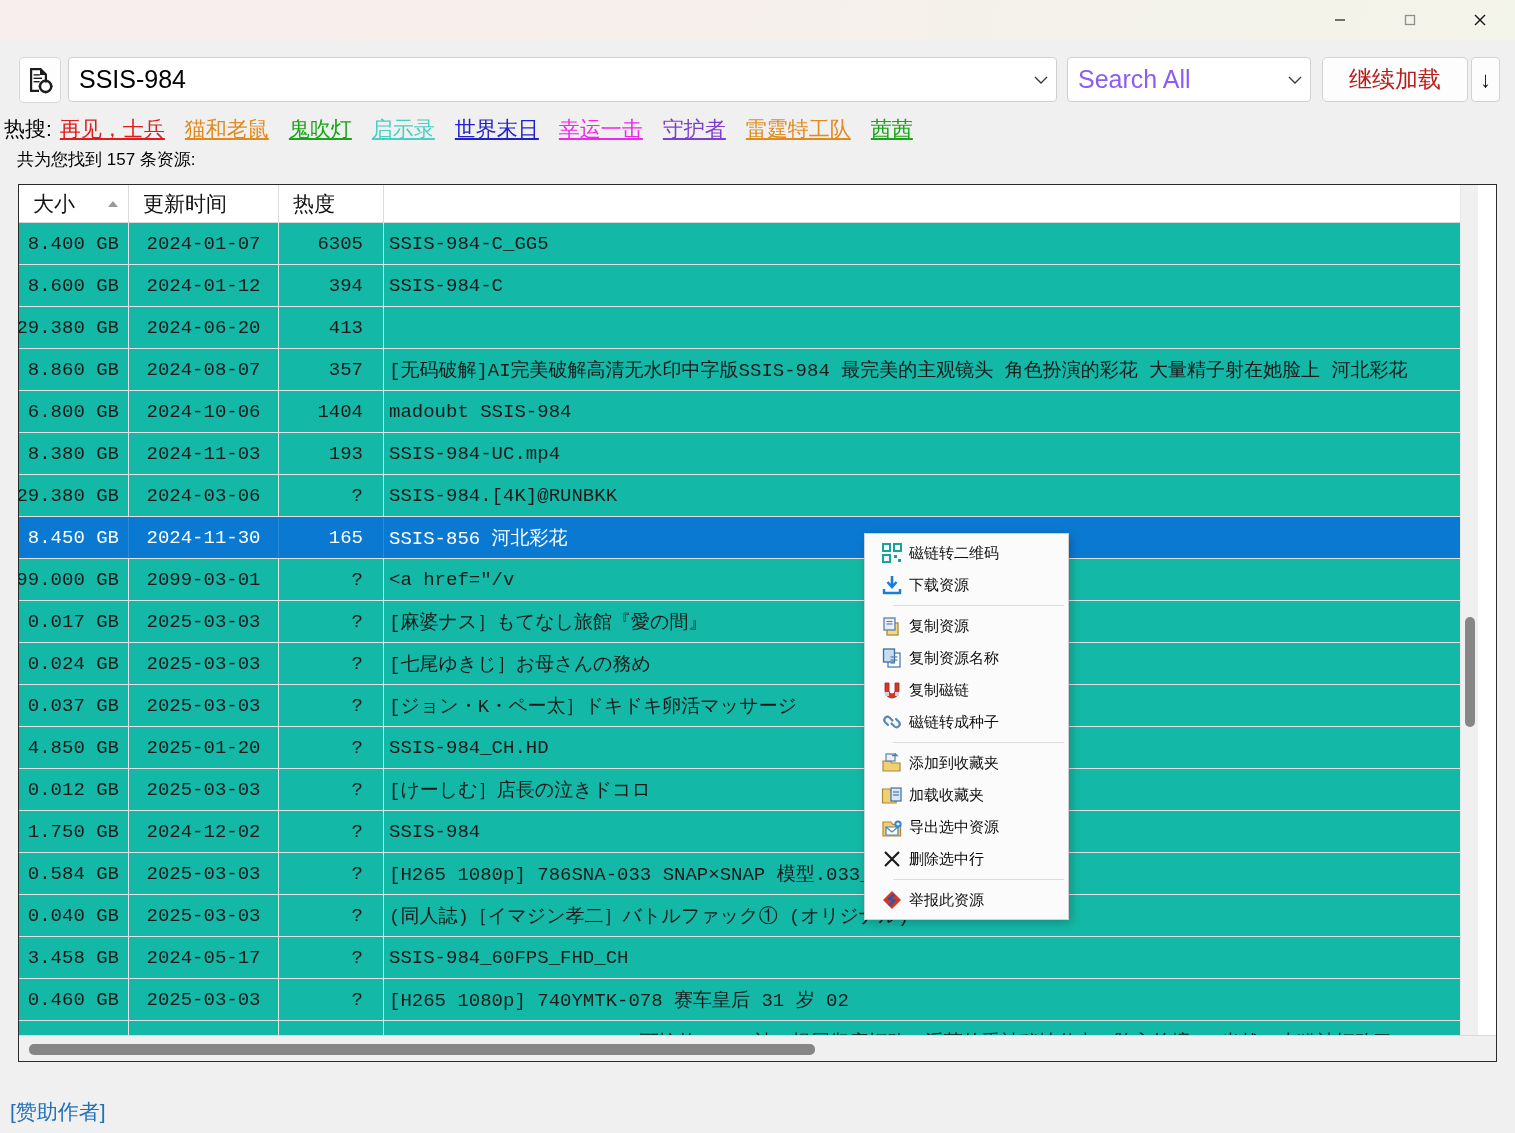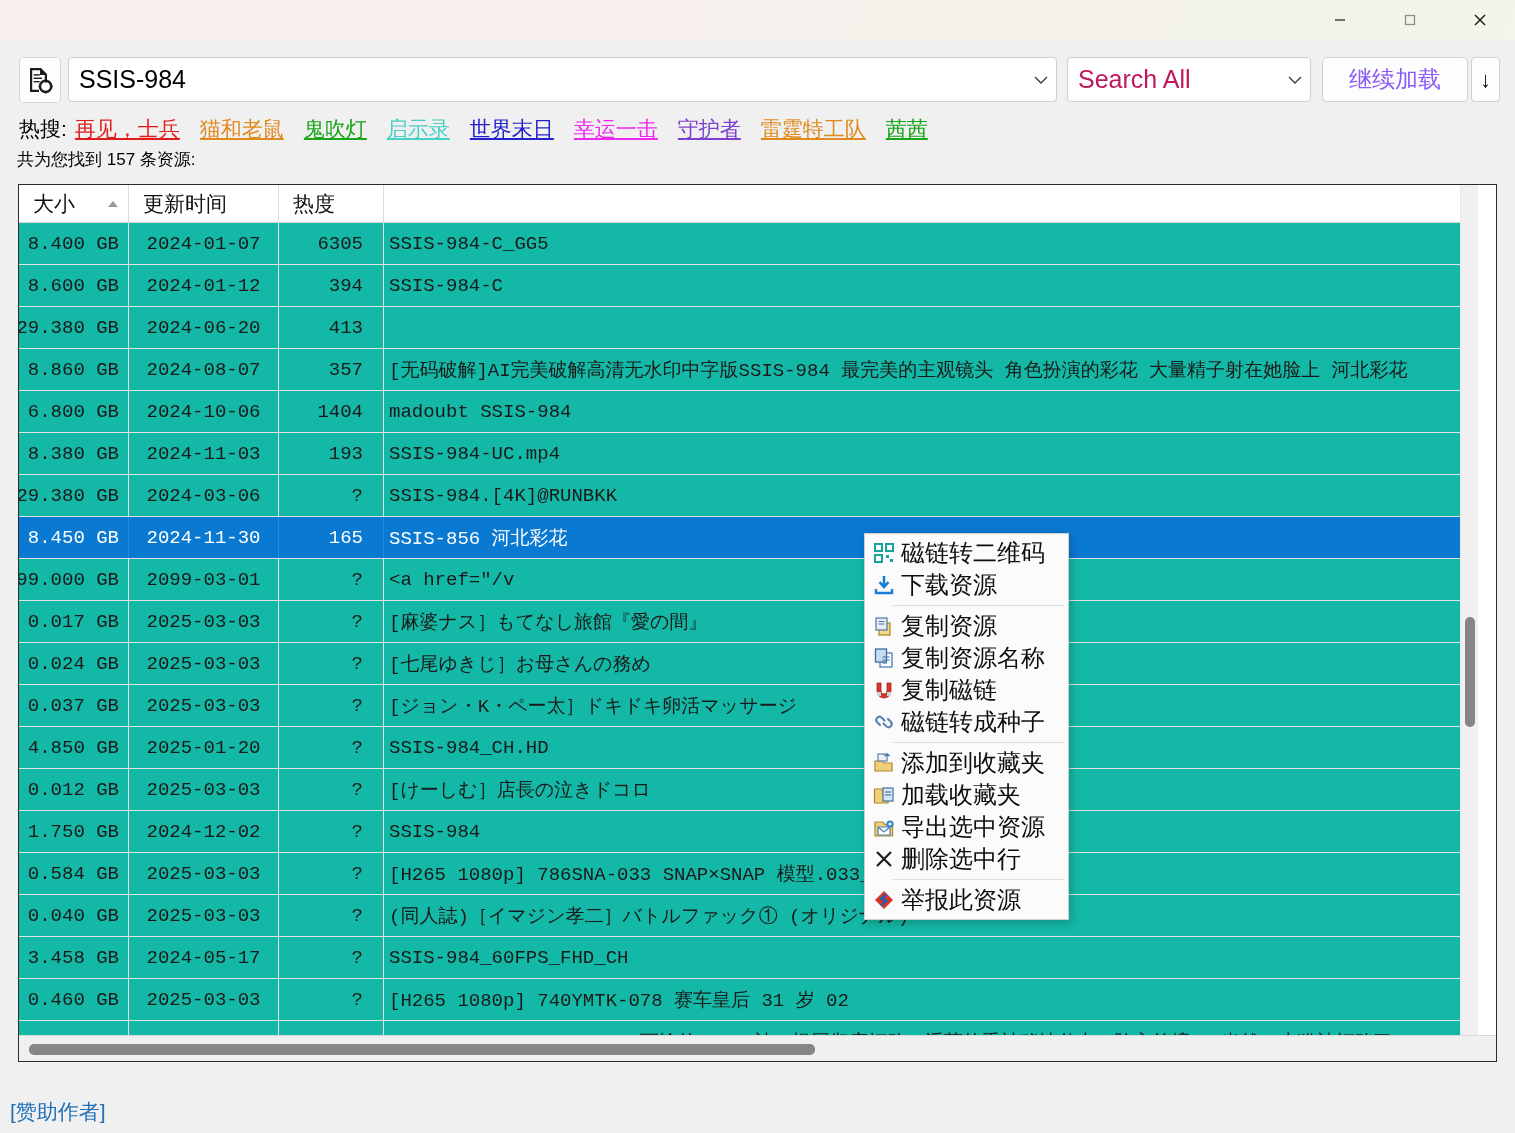--- a/index.html
+++ b/index.html
@@ -49,42 +49,42 @@
     width: 30px; height: 100%; display: flex; align-items: center; justify-content: center;
     color: #404040;
   }
 
   #scope-combo {
     position: absolute; left: 1067px; top: 17px; width: 244px; height: 45px;
     background: #ffffff; border: 1px solid #cfcfcf; border-radius: 4px;
     display: flex; align-items: center;
   }
   #scope-value {
-    flex: 1; font-size: 25px; color: #be185d; padding-left: 10px;
+    flex: 1; font-size: 25px; color: #8b5cf6; padding-left: 10px;
     white-space: nowrap; overflow: hidden;
   }
 
   #load-more-btn {
     position: absolute; left: 1322px; top: 17px; width: 146px; height: 45px;
     background: #fdfdfd; border: 1px solid #d2d2d2; border-radius: 5px;
     display: flex; align-items: center; justify-content: center;
-    font-size: 23px; color: #8b5cf6;
+    font-size: 23px; color: #b91c1c;
   }
 
   #down-btn {
     position: absolute; left: 1471px; top: 17px; width: 29px; height: 45px;
     background: #fdfdfd; border: 1px solid #d2d2d2; border-radius: 4px;
     display: flex; align-items: center; justify-content: center;
     font-size: 22px; color: #101010;
   }
 
   
   #hotline {
     position: absolute; left: 0; top: 113px; width: 1367px; height: 32px;
-    display: flex; align-items: center; padding-left: 19px;
+    display: flex; align-items: center; padding-left: 4px;
     font-size: 21px; white-space: nowrap;
   }
   #hotline .hot-label { color: #000; margin-right: 8px; }
   #hotline .hot-tag { margin-right: 20px; cursor: default; text-decoration: underline; }
 
   
   #resultcount {
     position: absolute; left: 17px; top: 148px;
     font-size: 17px; color: #000;
   }
@@ -161,21 +161,21 @@
 
   
   #ctxmenu {
     position: absolute; left: 864px; top: 533px; width: 205px;
     background: #fbfbfb; border: 1px solid #d0d0d0;
     box-shadow: 2px 3px 9px rgba(0,0,0,0.22);
     padding: 3px 0 3px 0;
   }
   .ctx-item {
     display: flex; align-items: center; height: 32px;
-    font-size: 24px; color: #0d0d0d; padding-left: 2px;
+    font-size: 15px; color: #0d0d0d; padding-left: 10px;
   }
   .ctx-icon {
     width: 34px; min-width: 34px; display: flex;
     align-items: center; justify-content: center;
   }
   .ctx-label { white-space: nowrap; }
   .ctx-sep {
     height: 1px; background: #dddddd; margin: 4px 4px 4px 28px;
   }
 

